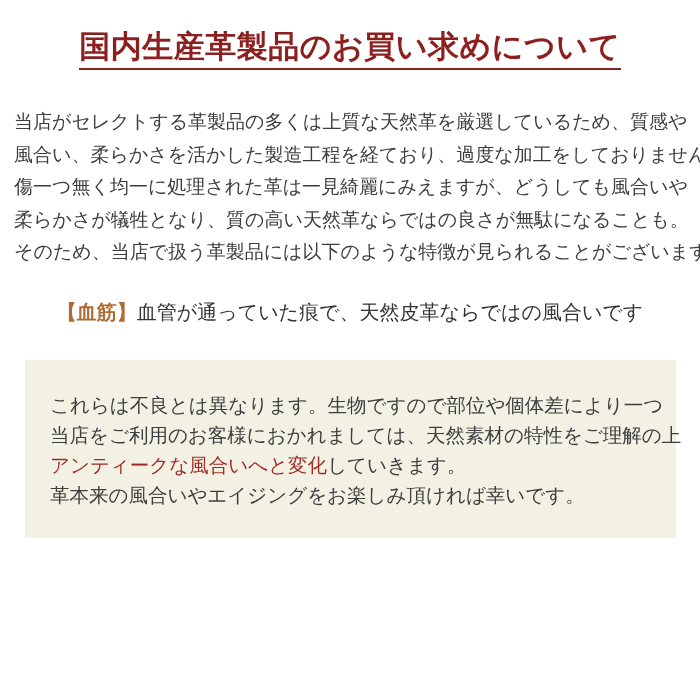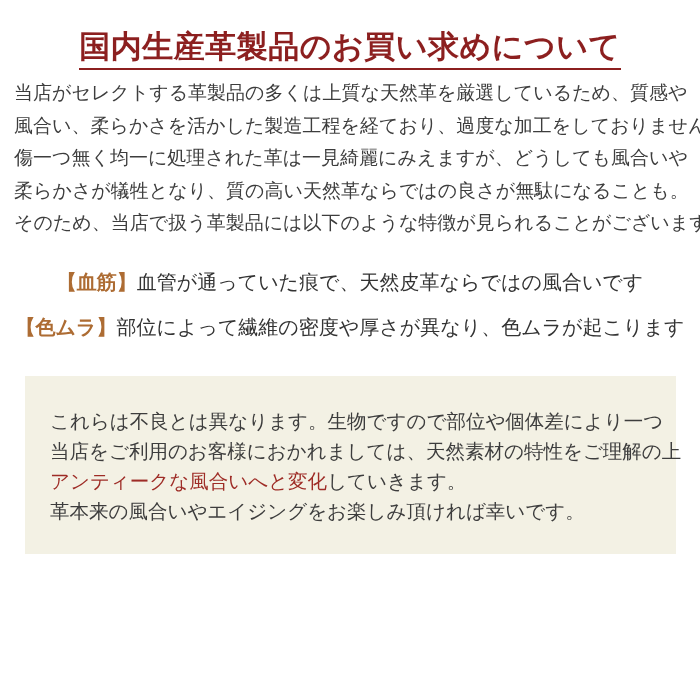--- a/index.html
+++ b/index.html
@@ -27,30 +27,30 @@
     font-family:"Liberation Serif","DejaVu Serif",serif;
     font-weight:bold;
     font-size:31px;
     letter-spacing:0.5px;
     color:var(--title-red);
     border-bottom:2px solid var(--title-red);
     padding-bottom:0;
     white-space:nowrap;
   }
   .intro{
-    margin:7px 13px 0 14px;
+    margin:36px 13px 0 14px;
     font-size:19px;
     line-height:32.5px;
     text-align:left;
   }
   .intro-line{white-space:nowrap;}
   .features{
     margin-top:33px;
     text-align:center;
-    font-family:Liberation Mono, monospace;
+    font-family:Liberation Serif, serif;
     font-size:20px;
     color:#333333;
   }
   .feature-row{
     white-space:nowrap;
     margin-bottom:24px;
     line-height:21px;
   }
   .feature-label{
     color:var(--feature-label-brown);
@@ -78,21 +78,20 @@
 <div class="intro">
   <div class="intro-line">当店がセレクトする革製品の多くは上質な天然革を厳選しているため、質感や</div>
   <div class="intro-line">風合い、柔らかさを活かした製造工程を経ており、過度な加工をしておりません。</div>
   <div class="intro-line">傷一つ無く均一に処理された革は一見綺麗にみえますが、どうしても風合いや</div>
   <div class="intro-line">柔らかさが犠牲となり、質の高い天然革ならではの良さが無駄になることも。</div>
   <div class="intro-line">そのため、当店で扱う革製品には以下のような特徴が見られることがございます。</div>
 </div>
 
 <div class="features">
   <div class="feature-row"><span class="feature-label">【血筋】</span><span class="feature-text">血管が通っていた痕で、天然皮革ならではの風合いです</span></div>
-  <div class="feature-row"><span class="feature-label">【色ムラ】</span><span class="feature-text">部位によって繊維の密度や厚さが異なり、色ムラが起こります</span></div>
 </div>
 
 <div class="note-box">
   <div class="note-line"><span class="note-seg">これらは不良とは異なります。生物ですので部位や個体差により一つ</span></div>
   <div class="note-line"><span class="note-seg">当店をご利用のお客様におかれましては、天然素材の特性をご理解の上</span></div>
   <div class="note-line"><span class="note-seg em">アンティークな風合いへと変化</span><span class="note-seg">していきます。</span></div>
   <div class="note-line"><span class="note-seg">革本来の風合いやエイジングをお楽しみ頂ければ幸いです。</span></div>
 </div>
 
 </body></html>

